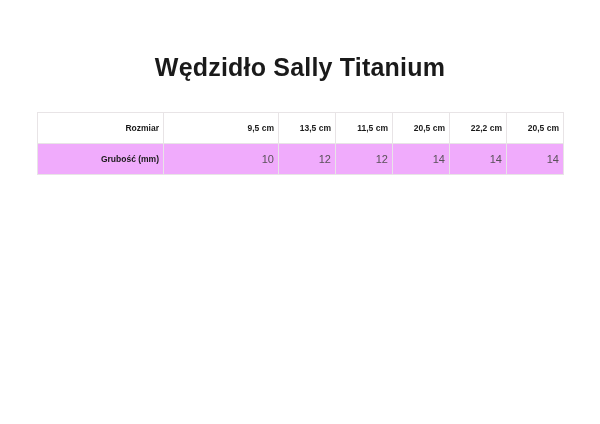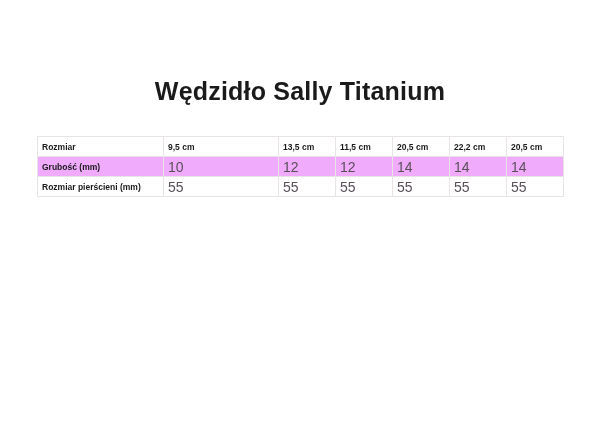--- a/index.html
+++ b/index.html
@@ -20,42 +20,42 @@
     box-sizing: border-box;
     position: relative;
   }
   .page-title {
     text-align: center;
     font-size: 25px;
     font-weight: bold;
     letter-spacing: 0.2px;
     color: #1a1a1a;
     margin: 0;
-    padding-top: 76px;
+    padding-top: 52px;
     line-height: 30px;
   }
   .table-wrap {
     margin: 0 auto;
     padding-top: 30px;
     width: 526px;
   }
   table.spec-table {
     border-collapse: collapse;
     width: 526px;
     table-layout: fixed;
     font-size: 8.5px;
   }
   table.spec-table col.label-col { width: 126px; }
   table.spec-table col.first-size-col { width: 115px; }
   table.spec-table col.size-col { width: 57px; }
   table.spec-table td {
     border: 1px solid #e8e4e6;
-    height: 20px;
+    height: 31px;
     padding: 0 4px;
-    text-align: left;
+    text-align: right;
     vertical-align: middle;
     box-sizing: border-box;
   }
   table.spec-table tr.row-odd td {
     background: #f0abfc;
   }
   table.spec-table tr.row-even td {
     background: #ffffff;
   }
   td.row-label {
@@ -64,21 +64,21 @@
     font-size: 8.5px;
   }
   td.col-header {
     font-weight: bold;
     color: #1a1a1a;
     font-size: 8.5px;
   }
   td.data-cell {
     font-weight: normal;
     color: #595059;
-    font-size: 14px;
+    font-size: 11px;
   }
 </style>
 </head>
 <body>
 
 <div class="page">
 
   <h1 class="page-title">Wędzidło Sally Titanium</h1>
 
   <div class="table-wrap">
@@ -106,27 +106,18 @@
         <tr class="row-odd">
           <td class="row-label">Grubość (mm)</td>
           <td class="data-cell">10</td>
           <td class="data-cell">12</td>
           <td class="data-cell">12</td>
           <td class="data-cell">14</td>
           <td class="data-cell">14</td>
           <td class="data-cell">14</td>
         </tr>
 
-        <tr class="row-even">
-          <td class="row-label">Rozmiar pierścieni (mm)</td>
-          <td class="data-cell">55</td>
-          <td class="data-cell">55</td>
-          <td class="data-cell">55</td>
-          <td class="data-cell">55</td>
-          <td class="data-cell">55</td>
-          <td class="data-cell">55</td>
-        </tr>
 
       </tbody>
     </table>
   </div>
 
 </div>
 
 </body></html>

